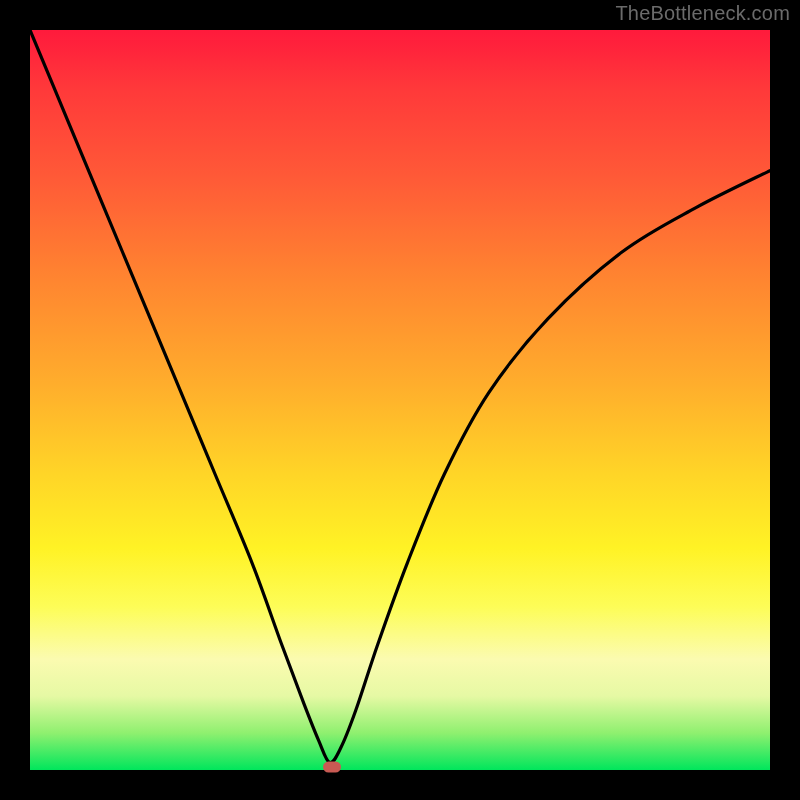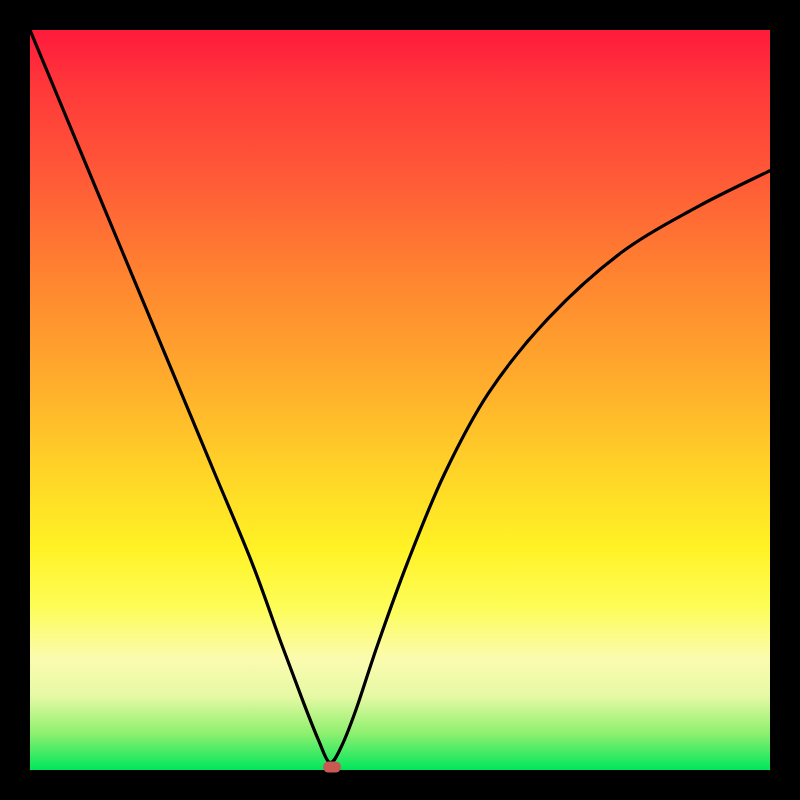--- a/index.html
+++ b/index.html
@@ -66,20 +66,21 @@
     border-radius: 6px;
     z-index: 6;
     transform: translate(-50%, -50%);
   }
 </style>
 </head>
 <body>
 
 <div class="frame">
 
+  <div class="watermark">TheBottleneck.com</div>
 
   <div class="plot-area">
 
     <svg class="curve" viewBox="0 0 740 740" preserveAspectRatio="none">
       <path id="curve-path" fill="none" stroke="#000000" stroke-width="3.2" stroke-linecap="round" stroke-linejoin="round" d="M 0,0 C 6.166666666666667,14.799999999999992 24.666666666666664,59.199999999999946 37,88.79999999999995 C 49.333333333333336,118.39999999999996 61.666666666666664,148.00000000000003 74,177.60000000000002 C 86.33333333333333,207.20000000000002 98.66666666666667,236.79999999999998 111,266.4 C 123.33333333333333,296 135.66666666666666,325.59999999999997 148,355.2 C 160.33333333333334,384.8 172.66666666666666,414.4 185,444 C 197.33333333333334,473.6 210.9,504.4333333333333 222,532.8 C 233.1,561.1666666666666 242.9666666666667,590.7666666666667 251.60000000000002,614.2 C 260.23333333333335,637.6333333333334 267.6333333333333,657.3666666666667 273.8,673.4 C 279.9666666666667,689.4333333333333 284.28333333333336,700.5333333333333 288.6,710.4 C 292.9166666666667,720.2666666666667 296.00000000000006,731.3666666666667 299.70000000000005,732.6 C 303.40000000000003,733.8333333333334 306.48333333333335,726.4333333333333 310.8,717.8 C 315.1166666666667,709.1666666666666 319.4333333333334,698.0666666666666 325.6,680.8 C 331.76666666666665,663.5333333333333 339.16666666666663,638.8666666666667 347.79999999999995,614.2 C 356.4333333333333,589.5333333333334 366.3,561.1666666666666 377.40000000000003,532.8 C 388.50000000000006,504.4333333333333 400.83333333333337,472.3666666666667 414.40000000000003,444 C 427.9666666666667,415.6333333333333 441.53333333333336,388.49999999999994 458.8,362.59999999999997 C 476.06666666666666,336.7 495.8,312.03333333333336 518,288.6 C 540.2,265.1666666666667 567.3333333333334,240.5 592,222 C 616.6666666666666,203.5 641.3333333333334,191.1666666666667 666,177.60000000000002 C 690.6666666666666,164.03333333333333 727.6666666666666,146.7666666666666 740,140.5999999999999"></path>
     </svg>
 
     <div id="marker" class="marker" style="left: 301.92px; top: 737.04px; background: rgb(200, 90, 83);"></div>
 
   </div>

